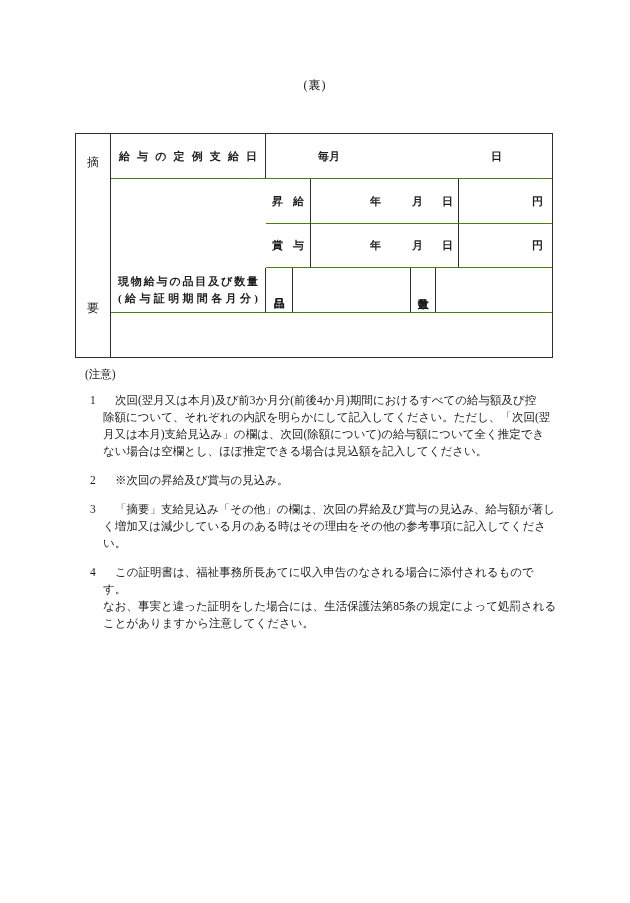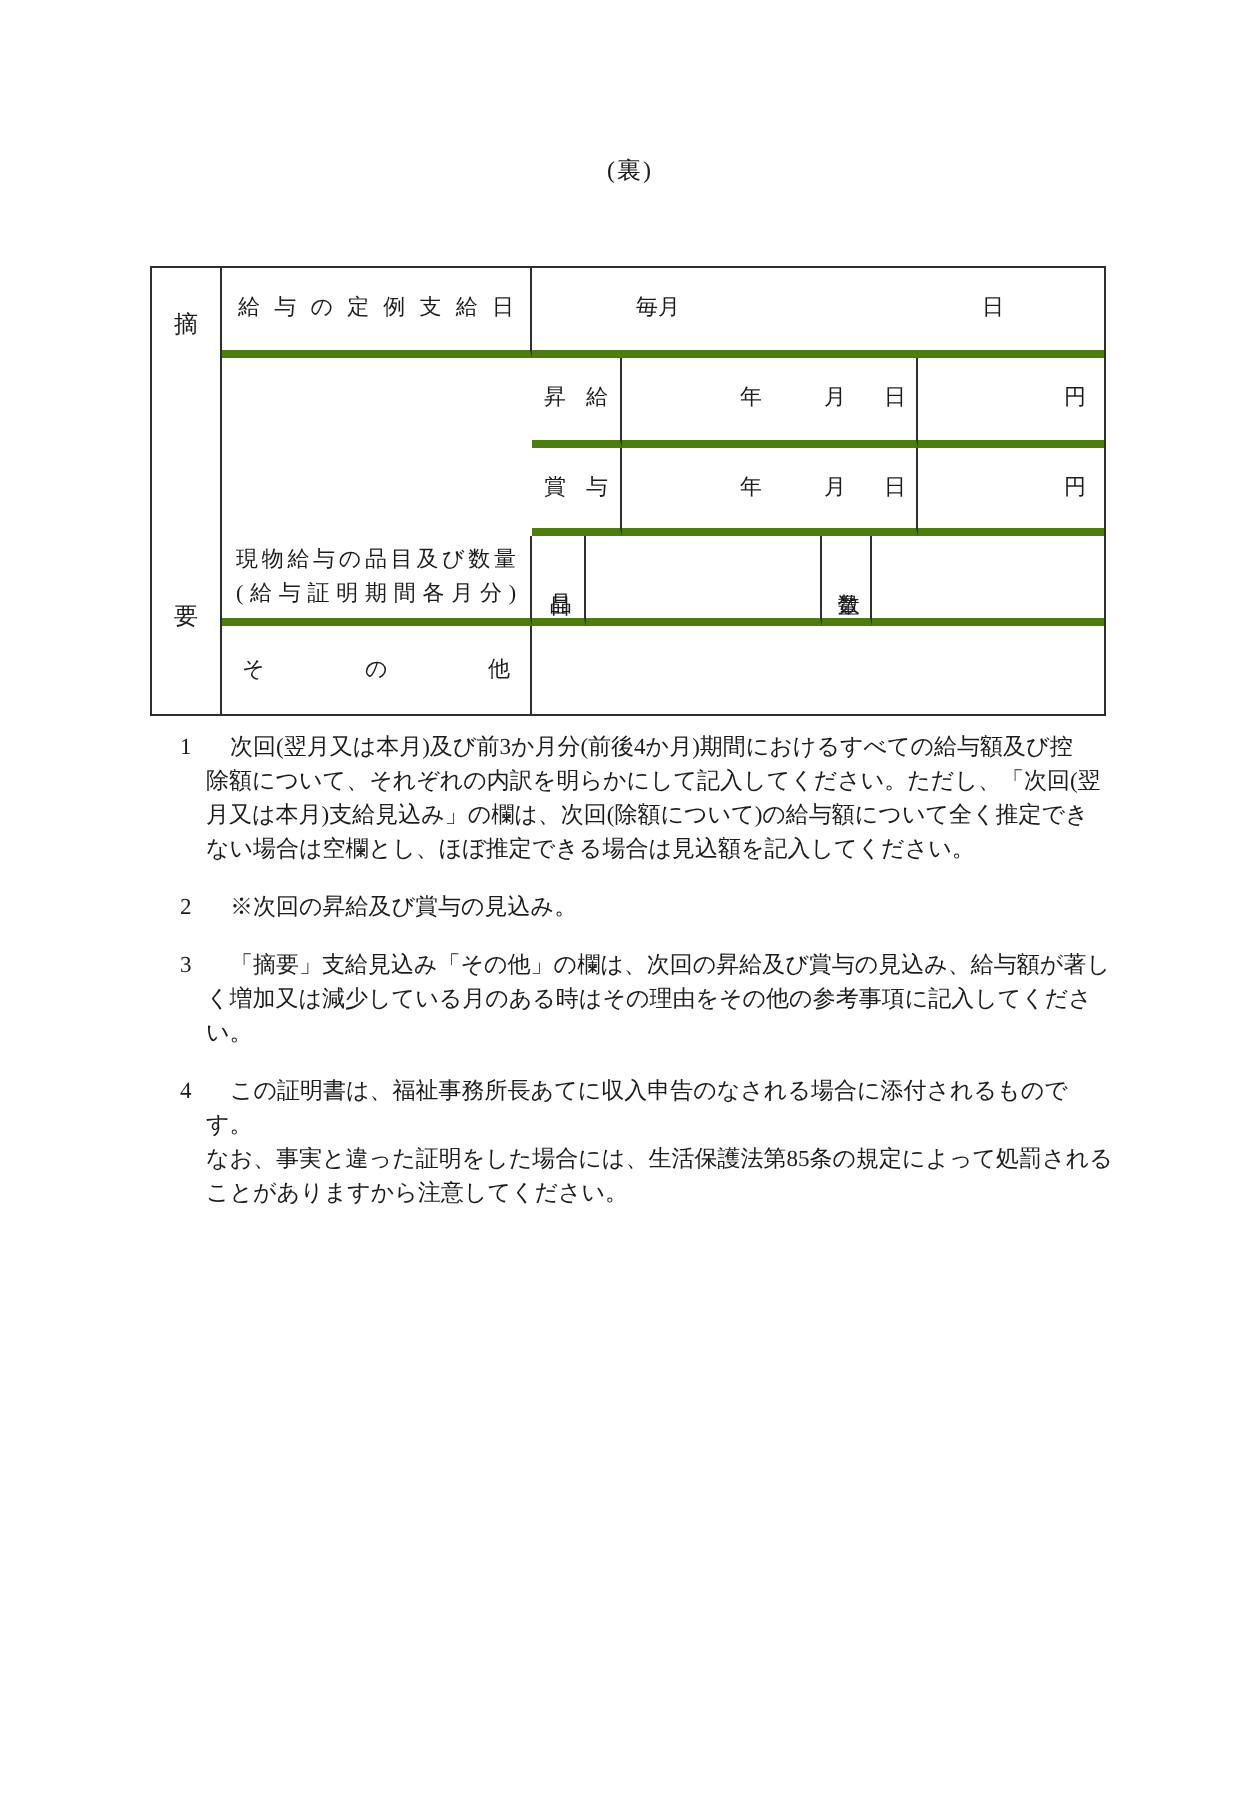--- a/index.html
+++ b/index.html
@@ -24,21 +24,21 @@
     position:absolute; top:133px; left:75px;
     display:grid;
     grid-template-columns:35px 155px 27px 18px 100px 25px 23px 93px;
     grid-template-rows:45px 45px 44px 45px 44px;
     border:1px solid #2e2e2e;
     font-size:11px;
     line-height:17px;
   }
   .cell { display:flex; align-items:center; box-sizing:border-box; overflow:hidden; }
   .br { border-right:1px solid #2e2e2e; }
-  .bb { border-bottom:4px solid #4d7c0f; }
+  .bb { border-bottom:1px solid #4d7c0f;font-weight:bold; }
 
   .jtxt { width:100%; text-align:justify; text-align-last:justify; white-space:pre-line; }
 
   .c-remarks   { grid-column:1; grid-row:1/6; flex-direction:column; justify-content:space-between;
                  padding:20px 0 40px; font-size:12px; }
   .c-r1-label  { grid-column:2; grid-row:1; padding:0 8px; }
   .c-r1-val    { grid-column:3/9; grid-row:1;gap:29px; }
   .c-r1-val .pfx { margin-left:52px; }
   .c-r1-val .sfx { margin-left:122px; }
 
@@ -124,28 +124,26 @@
     </div>
     <div class="cell c-item-h br bb">
       <span class="vtxt">品目</span>
     </div>
     <div class="cell c-item-b br bb"></div>
     <div class="cell c-qty-h br bb">
       <span class="vtxt">数量</span>
     </div>
     <div class="cell c-qty-b bb"></div>
 
-    <div class="cell c-r4-label br">
-      <span class="jtxt">その他</span>
-    </div>
     <div class="cell c-r4-b"></div>
 
   </div>
 
   <div class="notes">
+    <p class="notes-heading">(注意)</p>
 
     <div class="note">
       <span class="note-num">1</span>
       <div class="note-text">次回(翌月又は本月)及び前3か月分(前後4か月)期間におけるすべての給与額及び控
 除額について、それぞれの内訳を明らかにして記入してください。ただし、「次回(翌
 月又は本月)支給見込み」の欄は、次回(除額について)の給与額について全く推定でき
 ない場合は空欄とし、ほぼ推定できる場合は見込額を記入してください。</div>
     </div>
 
     <div class="note">

